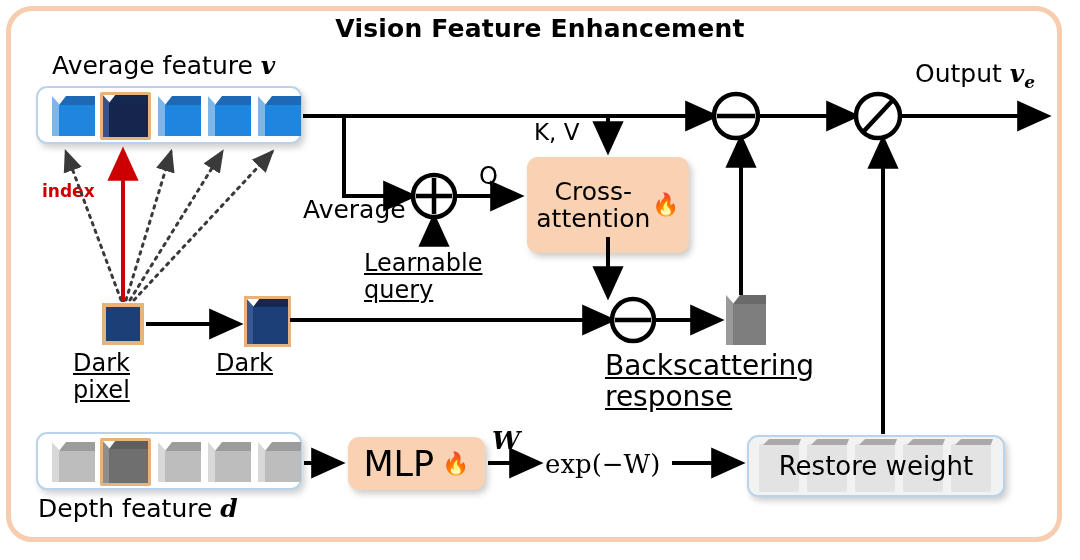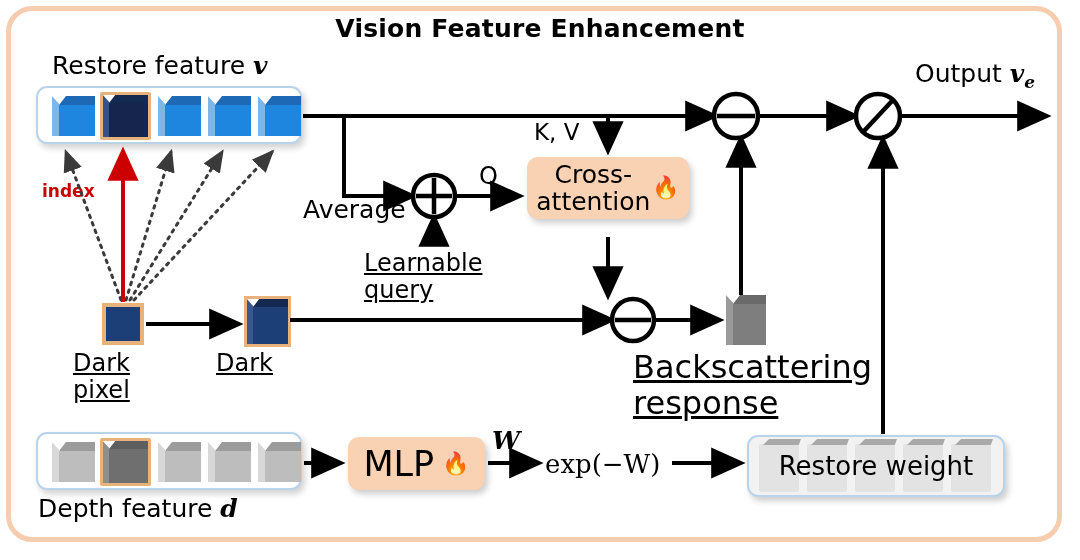--- a/index.html
+++ b/index.html
@@ -65,21 +65,21 @@
 </head>
 <body>
 
 <div id="root">
 
   <div class="frame"></div>
 
   <div class="title">Vision Feature Enhancement</div>
 
   <div class="lbl" style="left:52px;top:52px;font-size:25px;">
-    <span>Restore feature</span>
+    <span>Average feature</span>
     <span class="mono-italic" style="font-size:25px;">v</span>
   </div>
 
   <div class="strip" style="left:36px;top:86px;width:266px;height:58px;">
 
     <div class="cube" style="left:14px;top:8px;width:43px;height:40px;">
       <div class="top" style="background:#1d69b5;"></div>
       <div class="side" style="background:#7fb6e8;"></div>
       <div class="front" style="background:#1f86e0;"></div>
     </div>
@@ -162,21 +162,21 @@
     <span>Depth feature</span>
     <span class="mono-italic" style="font-size:25px;">d</span>
   </div>
   <div class="lbl c" style="left:364px;top:250px;width:140px;font-size:24px;">
     <div>Learnable</div>
     <div>query</div>
   </div>
   <div class="lbl" style="left:479px;top:163px;font-size:24px;">Q</div>
   <div class="lbl" style="left:534px;top:120px;font-size:23px;">K, V</div>
 
-  <div class="pbox" style="left:527px;top:157px;width:162px;height:62px;">
+  <div class="pbox" style="left:527px;top:157px;width:162px;height:96px;">
     <div style="display:flex;align-items:center;gap:2px;">
       <div style="text-align:center;font-size:25px;line-height:1.08;">
         <div>Cross-</div>
         <div>attention</div>
       </div>
       <span class="flame">🔥</span>
     </div>
   </div>
 
   <div class="pbox" style="left:348px;top:437px;width:137px;height:53px;">
@@ -185,21 +185,21 @@
   </div>
 
   <div class="lbl mono-italic" style="left:492px;top:427px;font-size:25px;">W</div>
   <div class="lbl serif" style="left:545px;top:450px;font-size:26px;text-align:center;">exp(−W)</div>
 
   <div class="cube" style="left:726px;top:295px;width:40px;height:50px;">
     <div class="top" style="background:#6a6a6a;"></div>
     <div class="side" style="background:#9a9a9a;"></div>
     <div class="front" style="background:#7e7e7e;"></div>
   </div>
-  <div class="lbl c" style="left:633px;top:350px;width:230px;font-size:32px;">
+  <div class="lbl c" style="left:605px;top:350px;width:230px;font-size:28px;">
     <div>Backscattering</div>
     <div>response</div>
   </div>
 
   <div class="rw" style="left:747px;top:435px;width:258px;height:62px;">
     <div class="ghost" style="left:10px;"></div>
     <div class="ghost" style="left:58px;"></div>
     <div class="ghost" style="left:106px;"></div>
     <div class="ghost" style="left:154px;"></div>
     <div class="ghost" style="left:202px;"></div>

